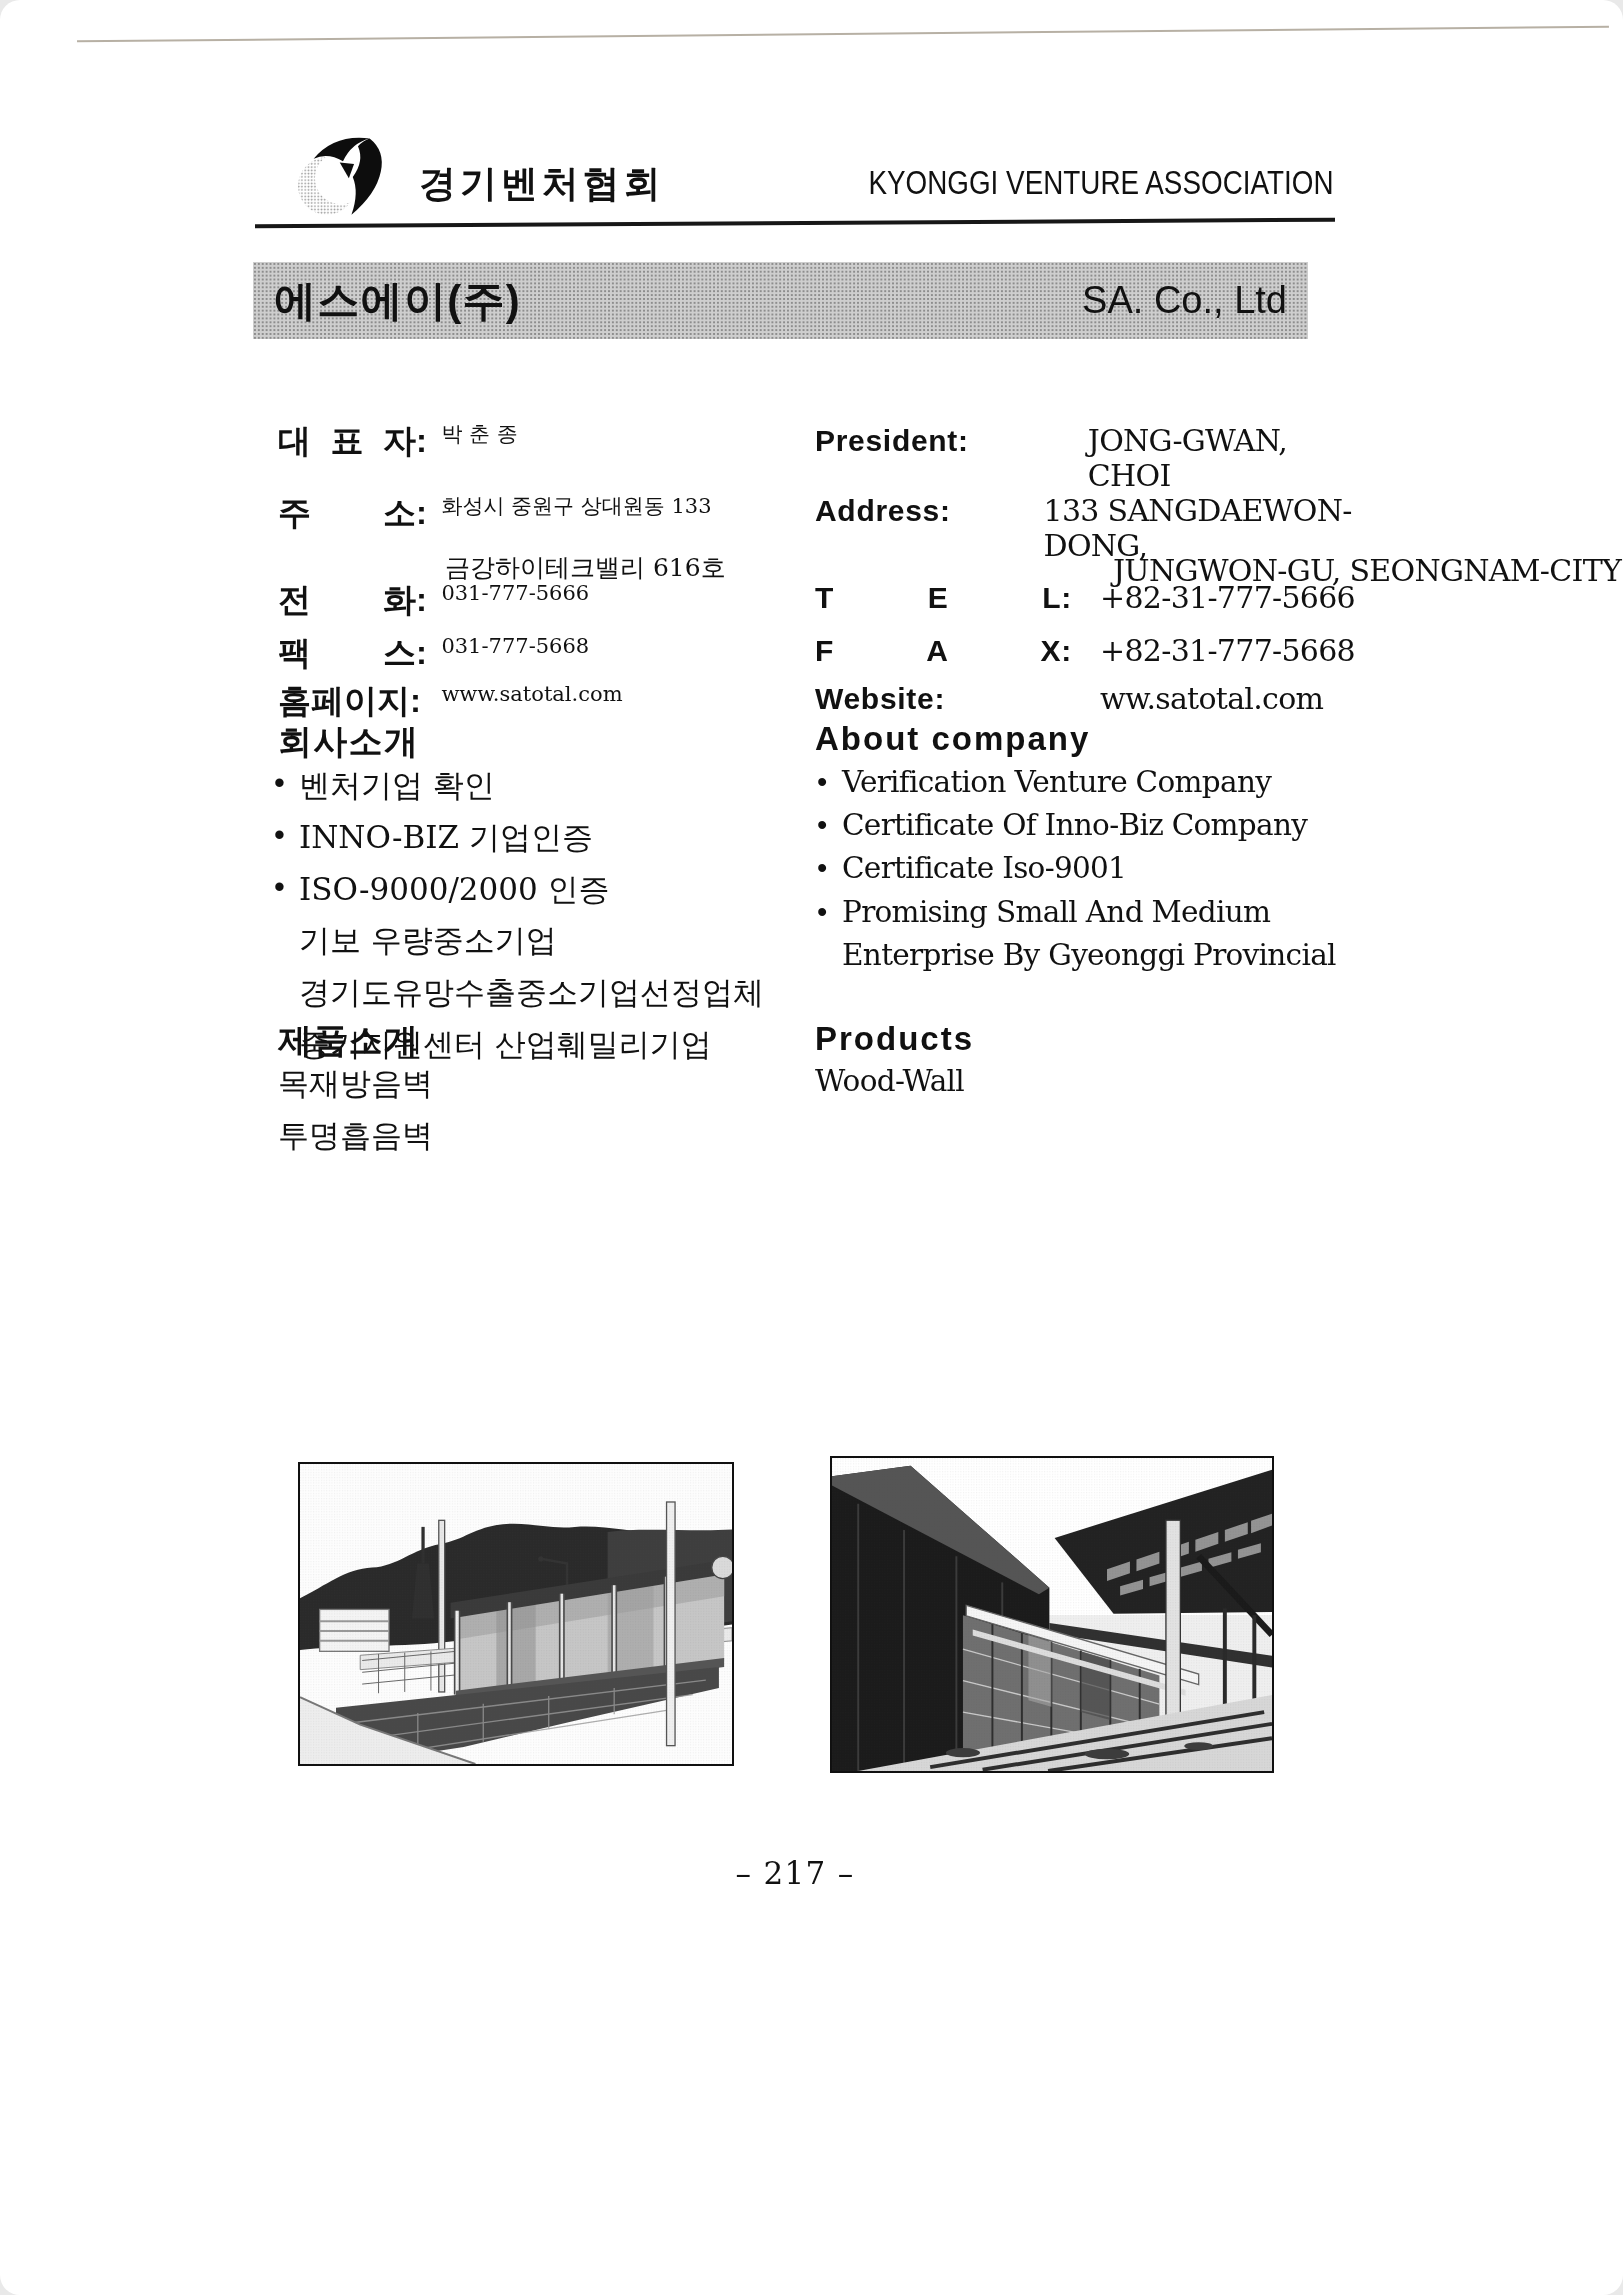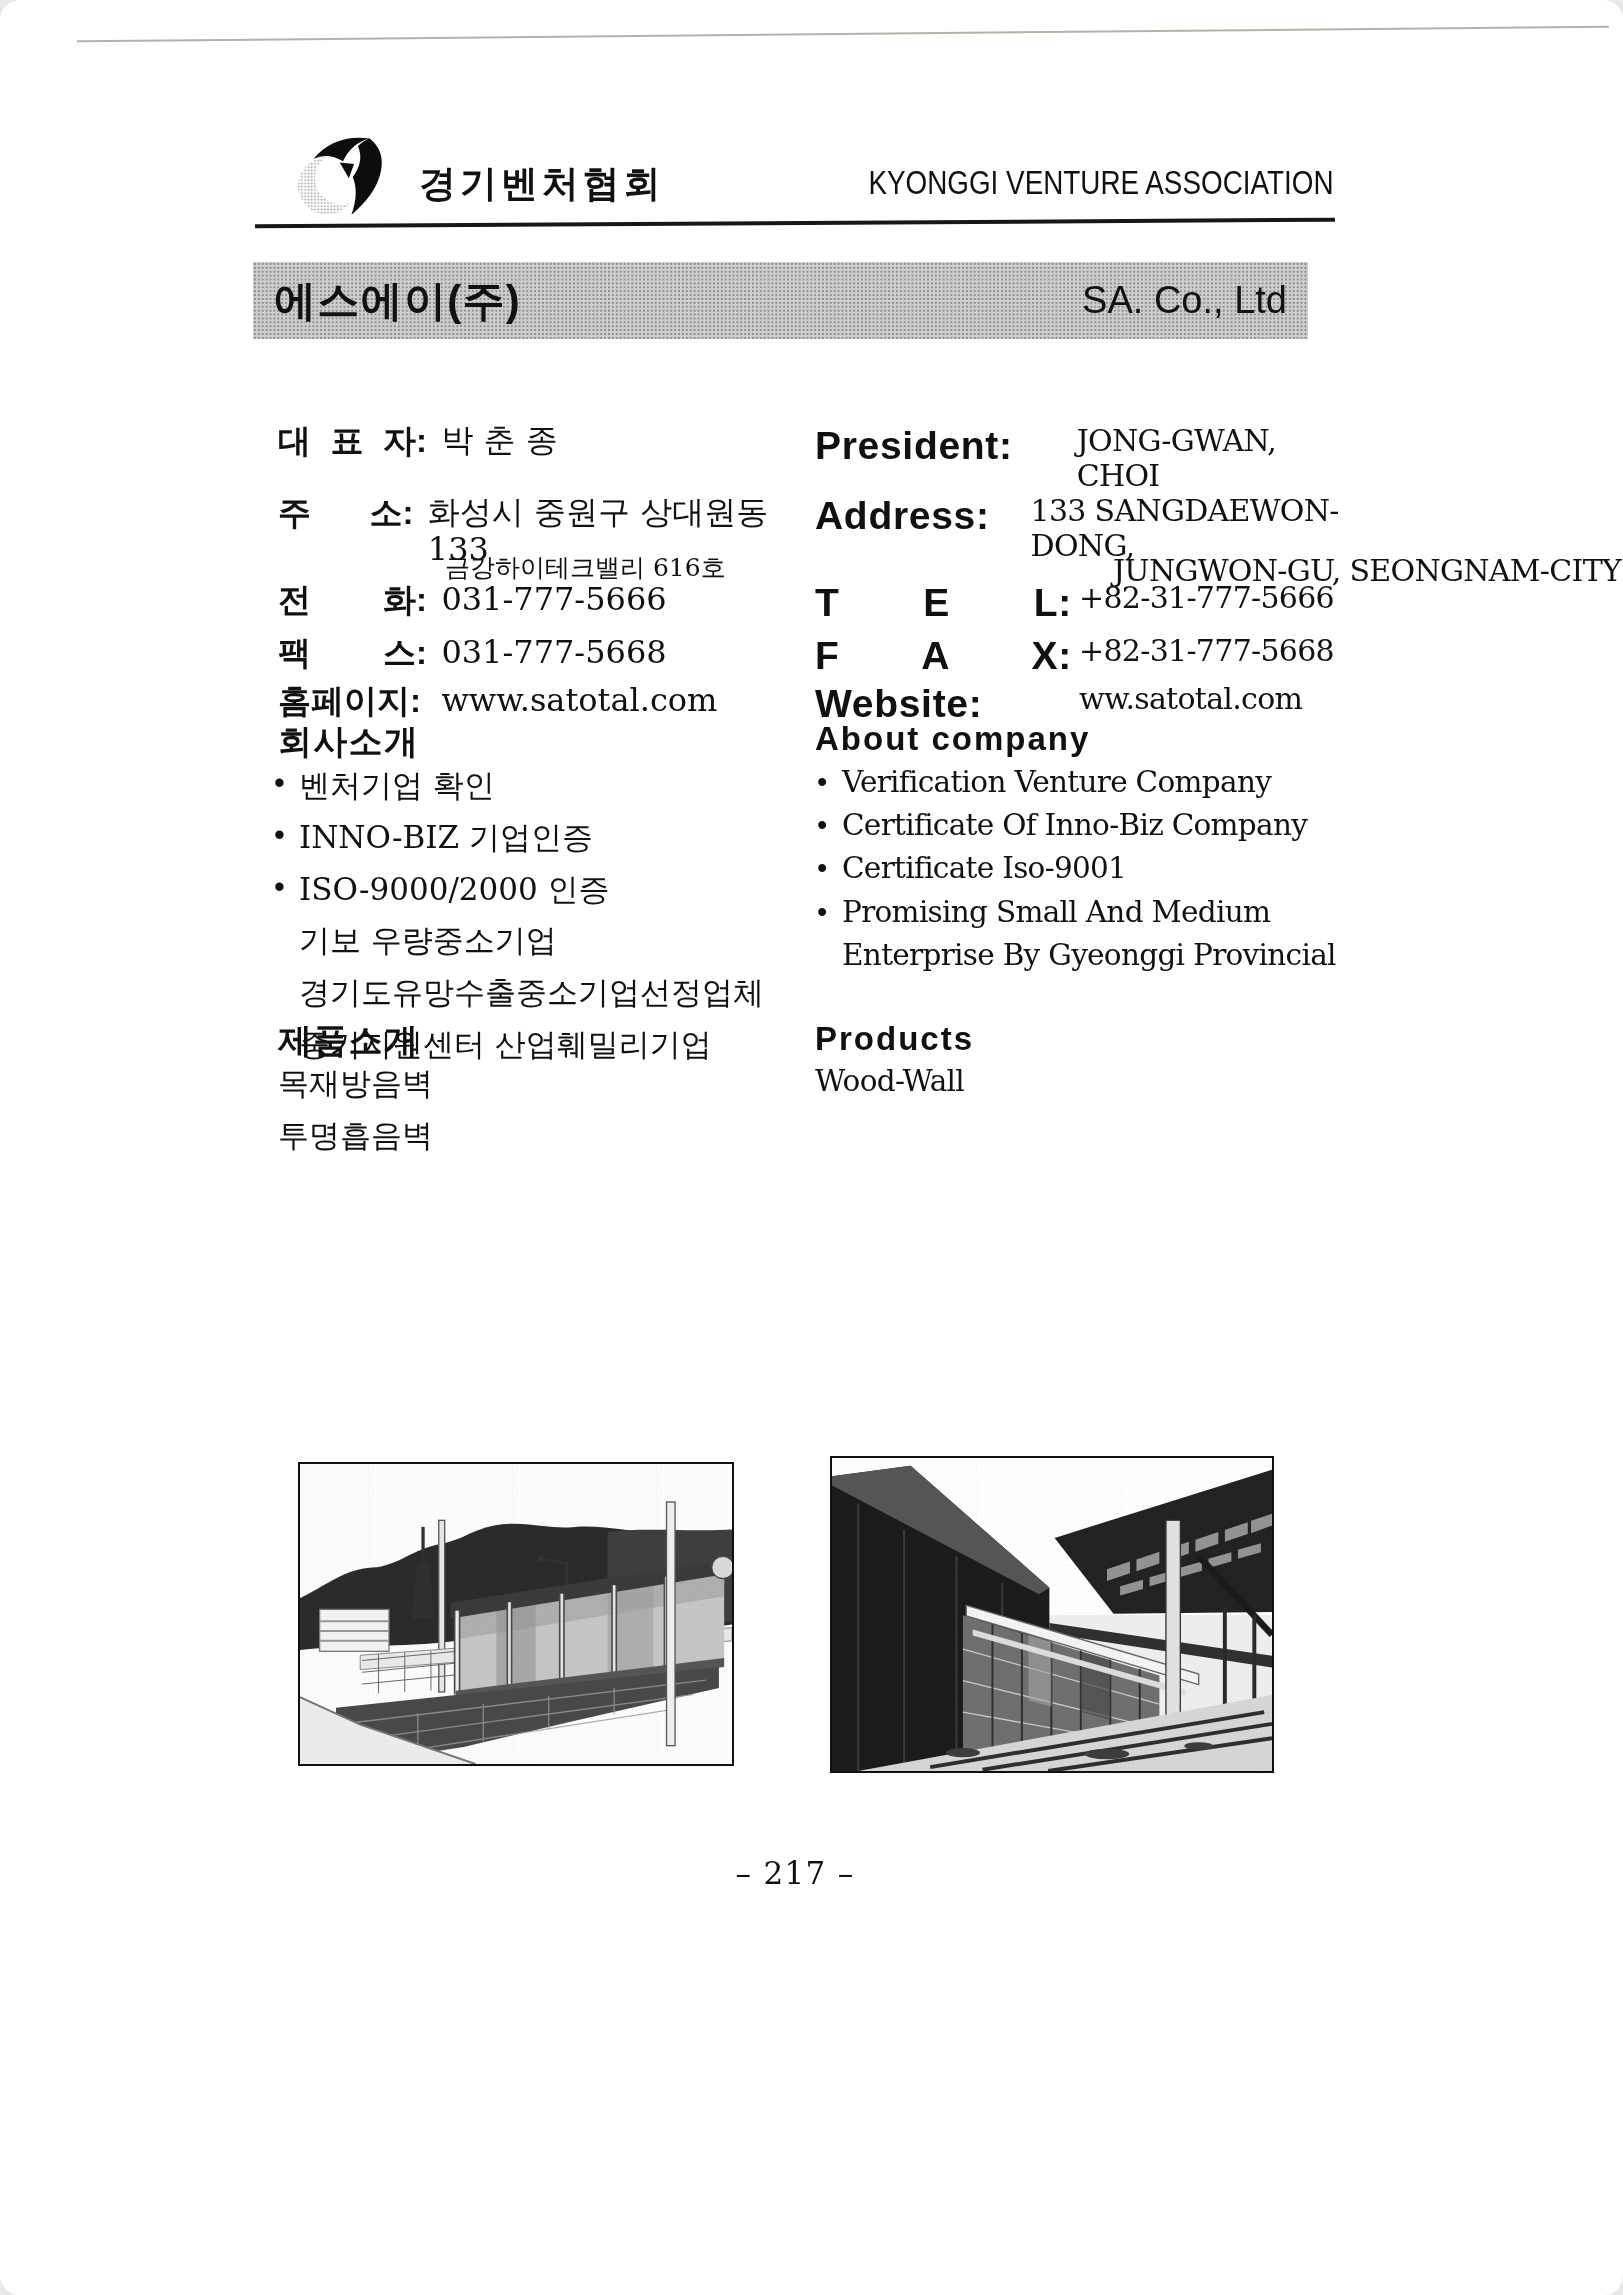--- a/index.html
+++ b/index.html
@@ -27,23 +27,23 @@
     display:flex;align-items:center;justify-content:space-between;
     padding:0 21px;box-sizing:border-box;}
   .t-ko{font-size:42px;font-weight:700;letter-spacing:1.3px;}
   .t-en{font-size:38px;font-weight:400;}
   
   .row{position:absolute;display:flex;align-items:flex-start;line-height:1.15;}
   .L{left:278px;width:524px;}
   .R{left:815px;width:550px;}
   .lbl{display:inline-block;font-weight:700;text-align:justify;text-align-last:justify;}
   .lbl.ko{width:149px;font-size:33px;margin-right:14.4px;}
-  .lbl.en{width:257px;font-size:39px;margin-right:7px;letter-spacing:0.7px;}
+  .lbl.en{width:257px;font-size:30px;margin-right:28px;letter-spacing:0.7px;}
   .val{font-family:"DejaVu Serif","Liberation Serif",serif;}
-  .val.ko{font-size:32px;}
+  .val.ko{font-size:21px;}
   .val.en{font-size:30px;letter-spacing:-0.7px;}
   .cont-l{position:absolute;left:445px;font-family:"DejaVu Serif",serif;font-size:25px;}
   .cont-r{position:absolute;left:1113px;font-family:"DejaVu Serif",serif;font-size:30px;letter-spacing:-0.7px;}
   
   .sec-hdr{position:absolute;font-weight:700;}
   .sec-hdr.ko{left:278px;font-size:34px;letter-spacing:1.3px;}
   .sec-hdr.en{left:815px;font-size:33px;letter-spacing:2px;}
   .list{position:absolute;}
   .list.Lst{left:274px;width:524px;}
   .list.Rst{left:817px;width:550px;}

